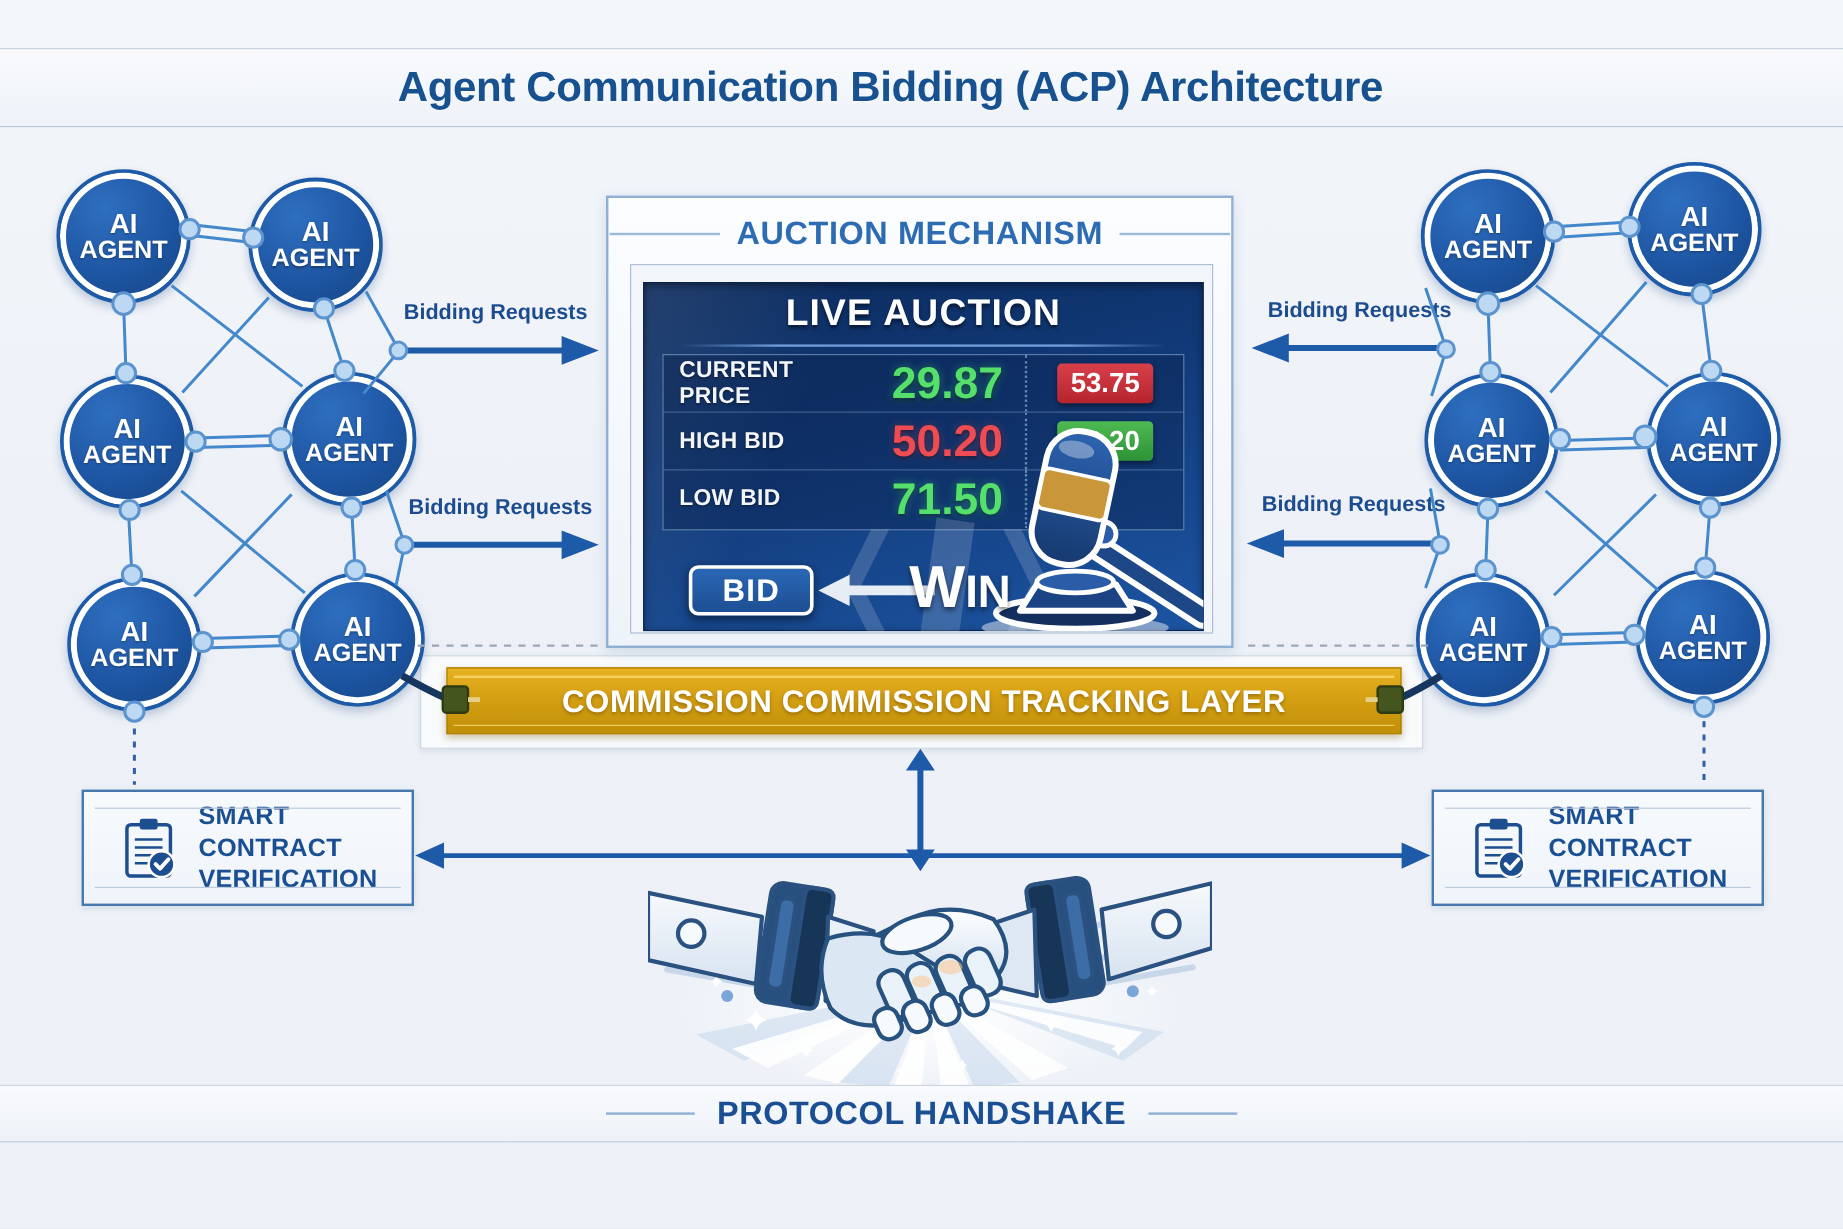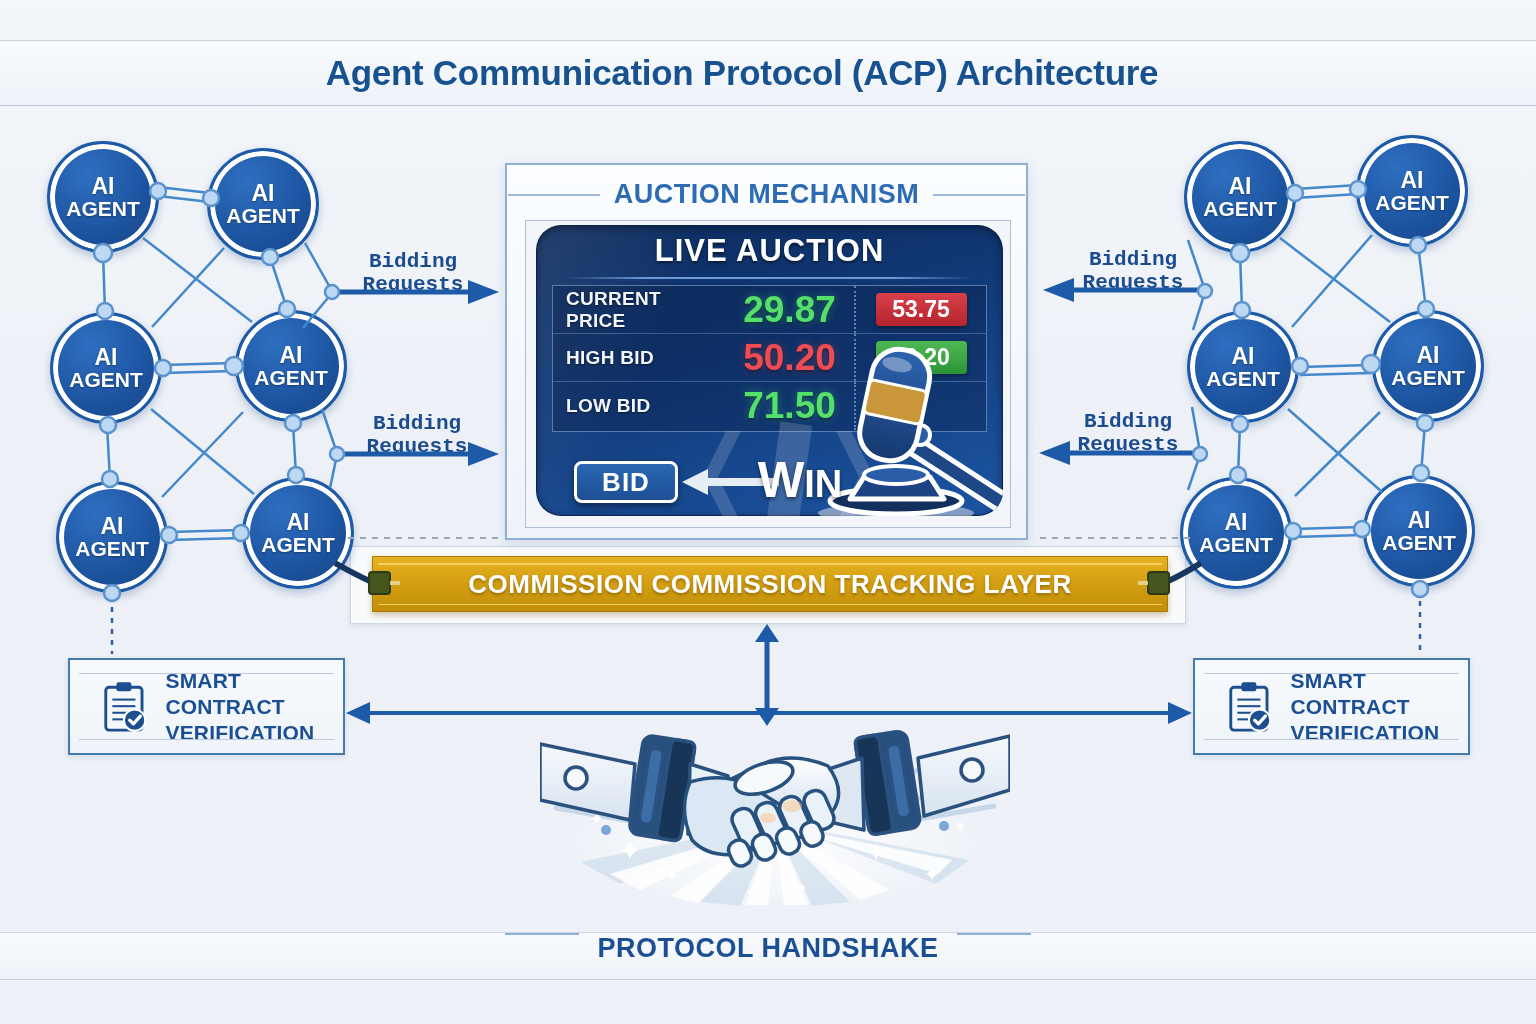--- a/index.html
+++ b/index.html
@@ -31,49 +31,47 @@
     border:3px solid #1d5aa8;
     box-shadow:inset 0 0 0 5px #ffffff, 0 4px 8px rgba(20,60,120,.25);
     display:flex;flex-direction:column;align-items:center;justify-content:center;
     z-index:20;color:#fff;text-align:center;line-height:1.02;
   }
   .agent .l1{font-size:23px;font-weight:700;text-shadow:0 1px 2px rgba(0,0,0,.35);}
   .agent .l2{font-size:21px;font-weight:700;text-shadow:0 1px 2px rgba(0,0,0,.35);}
 
   
   .bidlabel{
-    width:190px;text-align:center;color:#1c4c8f;font-size:21px;font-weight:700;
+    width:190px;text-align:center;color:#1c4c8f;font-size:18px;font-weight:700;
     z-index:22;
-    font-family:Liberation Mono, monospace;
   }
 
   
   .auction-panel{
     left:505px;top:163px;width:523px;height:377px;z-index:15;
     background:linear-gradient(180deg,#fbfdff,#eef3f9);
     border:2px solid #8fb0d4;box-shadow:0 3px 10px rgba(40,80,140,.15);
   }
   .auction-title-row{
     position:absolute;left:0;top:14px;width:100%;
     display:flex;align-items:center;justify-content:center;gap:14px;
   }
   .tline{width:92px;height:2px;background:#9db9d8;}
   .auction-title{color:#2d6cb3;font-size:27px;font-weight:700;letter-spacing:.5px;}
   .auction-inner{
     left:18px;top:55px;right:15px;bottom:10px;
     border:1.5px solid #aebfd6;background:#f2f6fb;
   }
   .screen{
-    left:10px;top:4px;width:467px;height:291px;
+    left:10px;top:14px;width:467px;height:291px;
     background:
       linear-gradient(115deg, rgba(255,255,255,.10) 0%, rgba(255,255,255,0) 30%),
       linear-gradient(165deg,#0b2a5c 0%,#123b7a 45%,#1c55a3 100%);
     box-shadow:inset 0 0 0 1px #0a2450, inset 0 2px 8px rgba(0,0,0,.5);
     overflow:hidden;
-    border-radius:25px;
   }
   .screen-title{
     position:absolute;left:0;top:8px;width:100%;text-align:center;
     color:#fff;font-size:31px;font-weight:700;letter-spacing:1px;
     text-shadow:0 2px 3px rgba(0,0,0,.5);
   }
   .screen-sep{
     position:absolute;left:30px;top:52px;width:407px;height:2px;
     background:linear-gradient(90deg,transparent,#6e9bd8 20%,#6e9bd8 80%,transparent);
   }
@@ -92,21 +90,21 @@
     letter-spacing:.3px;text-shadow:0 1px 2px rgba(0,0,0,.5);
   }
   .bvalue{flex:1;text-align:center;font-size:37px;font-weight:700;text-shadow:0 2px 3px rgba(0,0,0,.45);}
   .v-green{color:#55e06b;text-shadow:0 0 8px rgba(80,255,120,.35),0 2px 3px rgba(0,0,0,.45);}
   .v-red{color:#ef4b52;text-shadow:0 0 8px rgba(255,80,80,.3),0 2px 3px rgba(0,0,0,.45);}
   .bbadgecol{
     width:132px;height:100%;display:flex;align-items:center;justify-content:center;
     border-left:2px dotted rgba(165,200,235,.55);
   }
   .badge{
-    width:91px;height:33px;line-height:33px;border-radius:4px;text-align:center;
+    width:80px;height:33px;line-height:33px;border-radius:4px;text-align:center;
     color:#fff;font-size:23px;font-weight:700;box-shadow:0 2px 4px rgba(0,0,0,.4);
   }
   .badge-red{background:linear-gradient(180deg,#d8404a,#b5242d);}
   .badge-green{background:linear-gradient(180deg,#4eb952,#2d9337);}
   .bid-btn{
     position:absolute;left:38px;top:236px;width:104px;height:42px;
     background:linear-gradient(180deg,#2a67b4,#1d4f94);
     border:3px solid #fff;border-radius:8px;
     color:#fff;font-size:26px;font-weight:700;letter-spacing:1px;
     display:flex;align-items:center;justify-content:center;
@@ -148,42 +146,42 @@
     display:flex;align-items:center;gap:16px;padding-left:30px;
   }
   .sc-box::before,.sc-box::after{
     content:"";position:absolute;left:9px;right:9px;height:1px;background:#bccadb;
   }
   .sc-box::before{top:13px;} .sc-box::after{bottom:13px;}
   .sc-text{color:#1b4f94;font-size:21px;font-weight:700;line-height:26px;letter-spacing:.2px;}
 
   
   .ph-band{
-    left:0;top:932px;width:1536px;height:48px;z-index:12;
+    left:0;top:904px;width:1536px;height:48px;z-index:12;
     border-top:1px solid #ccd6e2;border-bottom:1px solid #c4cfdd;
     background:linear-gradient(180deg,#f8fafd,#eef2f8);
-    display:flex;align-items:flex-start;justify-content:center;gap:18px;
+    display:flex;align-items:center;justify-content:center;gap:18px;
   }
   .ph-dash{width:74px;height:2px;background:#8fb0d4;}
   .ph-text{color:#1b4f94;font-size:27px;font-weight:700;letter-spacing:.5px;}
 
   .overlay{position:absolute;left:0;top:0;z-index:40;pointer-events:none;}
   .handshake-wrap{left:540px;top:722px;z-index:8;}
   .glow{
     left:560px;top:770px;width:430px;height:140px;z-index:7;border-radius:50%;
     background:radial-gradient(ellipse at center, rgba(255,255,255,.95) 0%, rgba(255,255,255,0) 70%);
   }
 </style>
 </head>
 <body>
 
 <div class="stage">
 
   <div class="abs title-band">
-    <div class="main-title">Agent Communication Protocol (ACP) Architecture</div>
+    <div class="main-title">Agent Communication Bidding (ACP) Architecture</div>
   </div>
 
   <svg class="overlay" width="1536" height="1024" viewBox="0 0 1536 1024">
 
     <g stroke="#4388cc" stroke-width="2.5" fill="none">
       <line x1="158" y1="187" x2="210" y2="193"></line>
         <line x1="158" y1="196" x2="210" y2="202"></line>
       <line x1="103" y1="253" x2="105" y2="311"></line>
       <line x1="143" y1="238" x2="252" y2="322"></line>
       <line x1="224" y1="248" x2="152" y2="327"></line>

